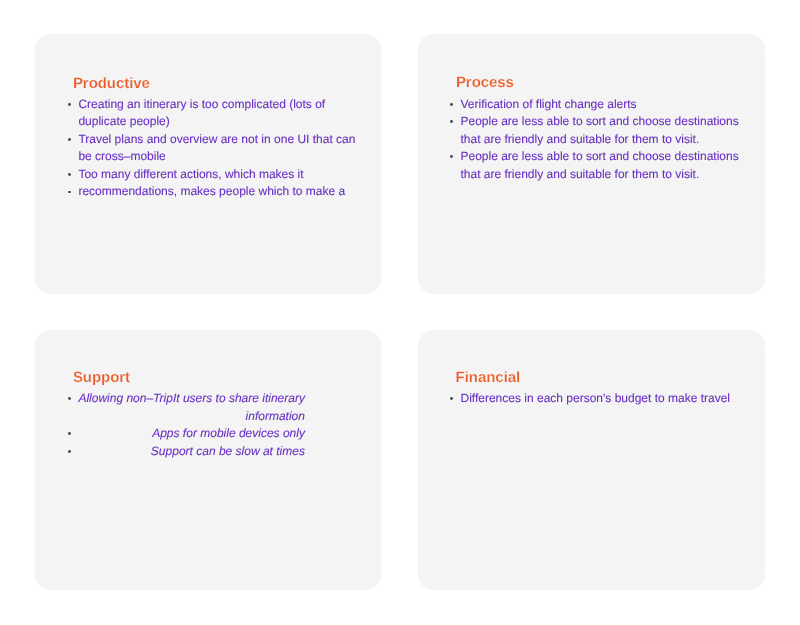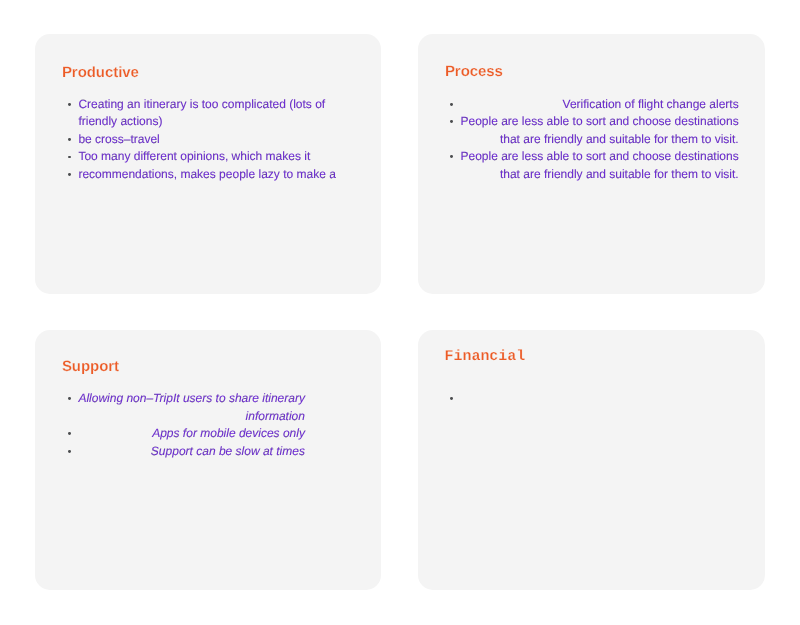--- a/index.html
+++ b/index.html
@@ -14,21 +14,21 @@
   .board { position: relative; width: 800px; height: 625px; }
   .card {
     position: absolute;
     background: #f4f4f4;
     border-radius: 15px;
     box-sizing: border-box;
   }
   .card-title {
     position: absolute;
     transform: translateZ(0);
-    margin: 1px;
+    margin: 12px;
     color: #ec5b26;
     font-size: 15px;
     font-weight: bold;
     -webkit-text-stroke: 0.22px #f4f4f4;
     letter-spacing: -0.05px;
     line-height: 15px;
     white-space: nowrap;
   }
   .bullets {
     position: absolute;
@@ -59,39 +59,40 @@
 </head>
 <body>
 
 <div class="board">
   <section class="card" style="left:35px;top:34px;width:346px;height:260px;">
     <h2 class="card-title" style="left:25.9px;top:29.5px;">Productive</h2>
     <ul class="bullets" style="left:30.8px;top:61.9px;">
       <li>
           <span class="dot"></span>
           <span class="ln">Creating an itinerary is too complicated (lots of</span>
-          <span class="ln">friendly actions)</span>
+          <span class="ln">duplicate people)</span>
         </li>
       <li>
           <span class="dot"></span>
-          <span class="ln">be cross–travel</span>
+          <span class="ln">Travel plans and overview are not in one UI that can</span>
+          <span class="ln">be cross–mobile</span>
         </li>
       <li>
           <span class="dot"></span>
-          <span class="ln">Too many different opinions, which makes it</span>
+          <span class="ln">Too many different actions, which makes it</span>
         </li>
       <li>
           <span class="dot"></span>
-          <span class="ln">recommendations, makes people lazy to make a</span>
+          <span class="ln">recommendations, makes people which to make a</span>
         </li>
     </ul>
   </section>
   <section class="card" style="left:418px;top:34px;width:347px;height:260px;">
     <h2 class="card-title" style="left:25.9px;top:29.2px;">Process</h2>
-    <ul class="bullets" style="left:29.9px;top:61.5px;text-align:right;">
+    <ul class="bullets" style="left:29.9px;top:61.5px;">
       <li>
           <span class="dot"></span>
           <span class="ln">Verification of flight change alerts</span>
         </li>
       <li>
           <span class="dot"></span>
           <span class="ln">People are less able to sort and choose destinations</span>
           <span class="ln">that are friendly and suitable for them to visit.</span>
         </li>
       <li>
@@ -113,20 +114,21 @@
           <span class="dot"></span>
           <span class="ln">Apps for mobile devices only</span>
         </li>
       <li>
           <span class="dot"></span>
           <span class="ln">Support can be slow at times</span>
         </li>
     </ul>
   </section>
   <section class="card" style="left:418px;top:330px;width:347px;height:260px;">
-    <h2 class="card-title" style="left:25.6px;top:18px;font-family:Liberation Mono, monospace;">Financial</h2>
+    <h2 class="card-title" style="left:25.6px;top:28px;">Financial</h2>
     <ul class="bullets" style="left:29.9px;top:60.1px;">
       <li>
           <span class="dot"></span>
+          <span class="ln">Differences in each person's budget to make travel</span>
         </li>
     </ul>
   </section>
   </div>
 
 </body></html>

